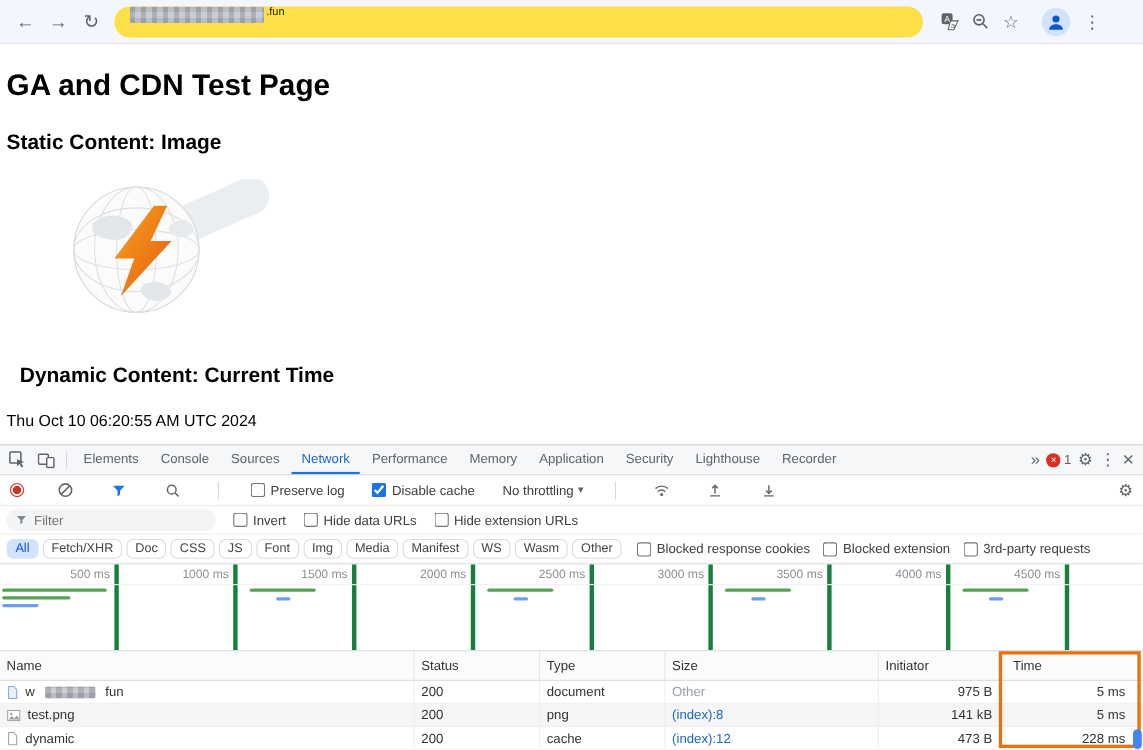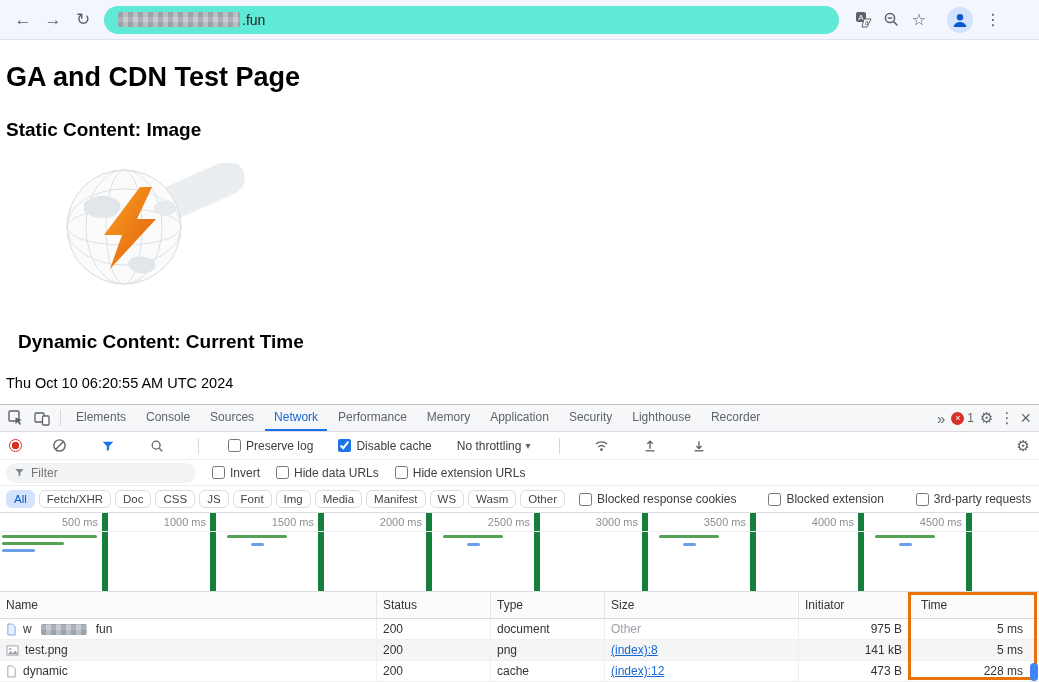--- a/index.html
+++ b/index.html
@@ -2,21 +2,21 @@
 <html><head>
 <meta charset="utf-8">
 <style>
   *{box-sizing:border-box;margin:0;padding:0}
   html,body{width:1039px;height:682px}
   body{position:relative;overflow:hidden;background:#fff;font-family:"Liberation Sans","DejaVu Sans",sans-serif;color:#202124}
 
   
   .browser-bar{position:absolute;top:0;left:0;width:1039px;height:40px;background:#f3f6fc;border-bottom:1px solid #e1e5ea;display:flex;align-items:center;padding:0 8px}
   .nav-btn{width:30px;height:30px;border-radius:50%;display:flex;align-items:center;justify-content:center;font-size:17px;color:#5f6368}
-  .omnibox{flex:0 0 735px;height:28px;margin:0 10px 0 6px;background:#5eead4;border-radius:14px;display:flex;align-items:center;padding:0 14px;font-size:14px;color:#202124}
+  .omnibox{flex:0 0 735px;height:28px;margin:0 10px 0 6px;background:#fde047;border-radius:14px;display:flex;align-items:flex-start;padding:0 14px;font-size:10px;color:#202124}
   .px-block{display:inline-block;border-radius:2px;background:
       repeating-linear-gradient(90deg,rgba(128,133,140,.45) 0 5px,rgba(190,195,202,.45) 5px 10px),
       repeating-linear-gradient(0deg,#b4b8bf 0 5px,#d2d6dc 5px 10px)}
   .addr-blur{width:122px;height:15px;margin-right:2px}
   .icon-btn{width:28px;height:28px;display:flex;align-items:center;justify-content:center;color:#5f6368;font-size:16px}
   .avatar{width:26px;height:26px;border-radius:50%;background:#d3e3fd;display:flex;align-items:center;justify-content:center;margin:0 6px 0 14px}
 
   
   .page{position:absolute;top:40px;left:0;width:1039px;height:364px;overflow:hidden}
   .page h1{font-size:27px;font-weight:bold;margin:22px 0 0 6px;color:#000}
@@ -47,42 +47,42 @@
   .caret{font-size:10px;color:#5f6368}
   .push-right{margin-left:auto}
 
   .dt-row3{height:26px;display:flex;align-items:center;gap:16px;padding:0 6px;border-bottom:1px solid #eceef0}
   .filter-pill{width:190px;height:20px;background:#f1f3f4;border-radius:10px;display:flex;align-items:center;gap:6px;padding:0 8px}
   .filter-pill input{border:none;background:transparent;outline:none;font-size:12px;width:140px;color:#202124}
 
   .dt-row4{height:27px;display:flex;align-items:center;gap:4px;padding:0 6px;border-bottom:1px solid #dadce0}
   .chip{height:18px;line-height:16px;padding:0 7px;border:1px solid #dadce0;border-radius:6px;font-size:11.5px;color:#444;white-space:nowrap}
   .chip.selected{background:#d3e3fd;border-color:#d3e3fd;color:#0b57d0}
-  .row4-checks{display:flex;align-items:center;gap:32px;margin-left:10px}
+  .row4-checks{display:flex;align-items:center;gap:12px;margin-left:10px}
 
   .dt-wf{position:relative;height:79px;border-bottom:1px solid #dadce0;display:flex;overflow:hidden}
-  .wf-seg{flex:0 0 108px;border-right:6px solid #15803d;font-size:11px;color:#8a9095;text-align:right;padding:3px 4px 0 0}
+  .wf-seg{flex:0 0 108px;border-right:4px solid #15803d;font-size:11px;color:#8a9095;text-align:right;padding:3px 4px 0 0}
   .wf-seg.fill{flex:1 1 auto;border-right:none}
   .wf-rule{position:absolute;left:0;right:0;top:18px;height:1px;background:#eff1f3}
   .wf-bar{position:absolute;height:3px;border-radius:1.5px}
   .wf-green{background:#55a255}
   .wf-blue{background:#6d9eeb}
 
   .dt-thead{height:27px;display:grid;grid-template-columns:377px 114px 114px 194px 112px 1fr;background:#fbfbfb;border-bottom:1px solid #dadce0}
   .th{padding:6px 6px 0 6px;border-right:1px solid #e4e6e8;color:#333;overflow:hidden;white-space:nowrap}
   .dt-tbody{height:64px;overflow:hidden}
   .tr{display:grid;grid-template-columns:377px 114px 114px 194px 112px 1fr;height:21px;border-bottom:1px solid #f0f0f0;align-items:center}
   .tr:nth-child(even){background:#f5f5f5}
   .td{padding:0 6px;border-right:1px solid #efefef;height:100%;display:flex;align-items:center;overflow:hidden;white-space:nowrap;color:#333}
   .td.num{justify-content:flex-end;padding-right:8px}
   .td.time{justify-content:flex-end;padding-right:16px}
   .name-cell{gap:6px}
   .name-blur{width:46px;height:11px;margin:0 3px}
   .init-gray{color:#9aa0a6}
-  .init-link{color:#1967d2;text-decoration:underline;cursor:pointer}
+  .init-link{color:#1967d2;cursor:pointer}
 
   .time-highlight{position:absolute;left:908px;top:187px;width:129px;height:88px;border:3px solid #e8710a;pointer-events:none}
   .scroll-thumb{position:absolute;right:1px;bottom:1px;width:8px;height:18px;border-radius:4px;background:#4285f4}
 </style>
 </head>
 <body>
 
 <div class="browser-bar">
   <div class="nav-btn">←</div>
   <div class="nav-btn">→</div>

